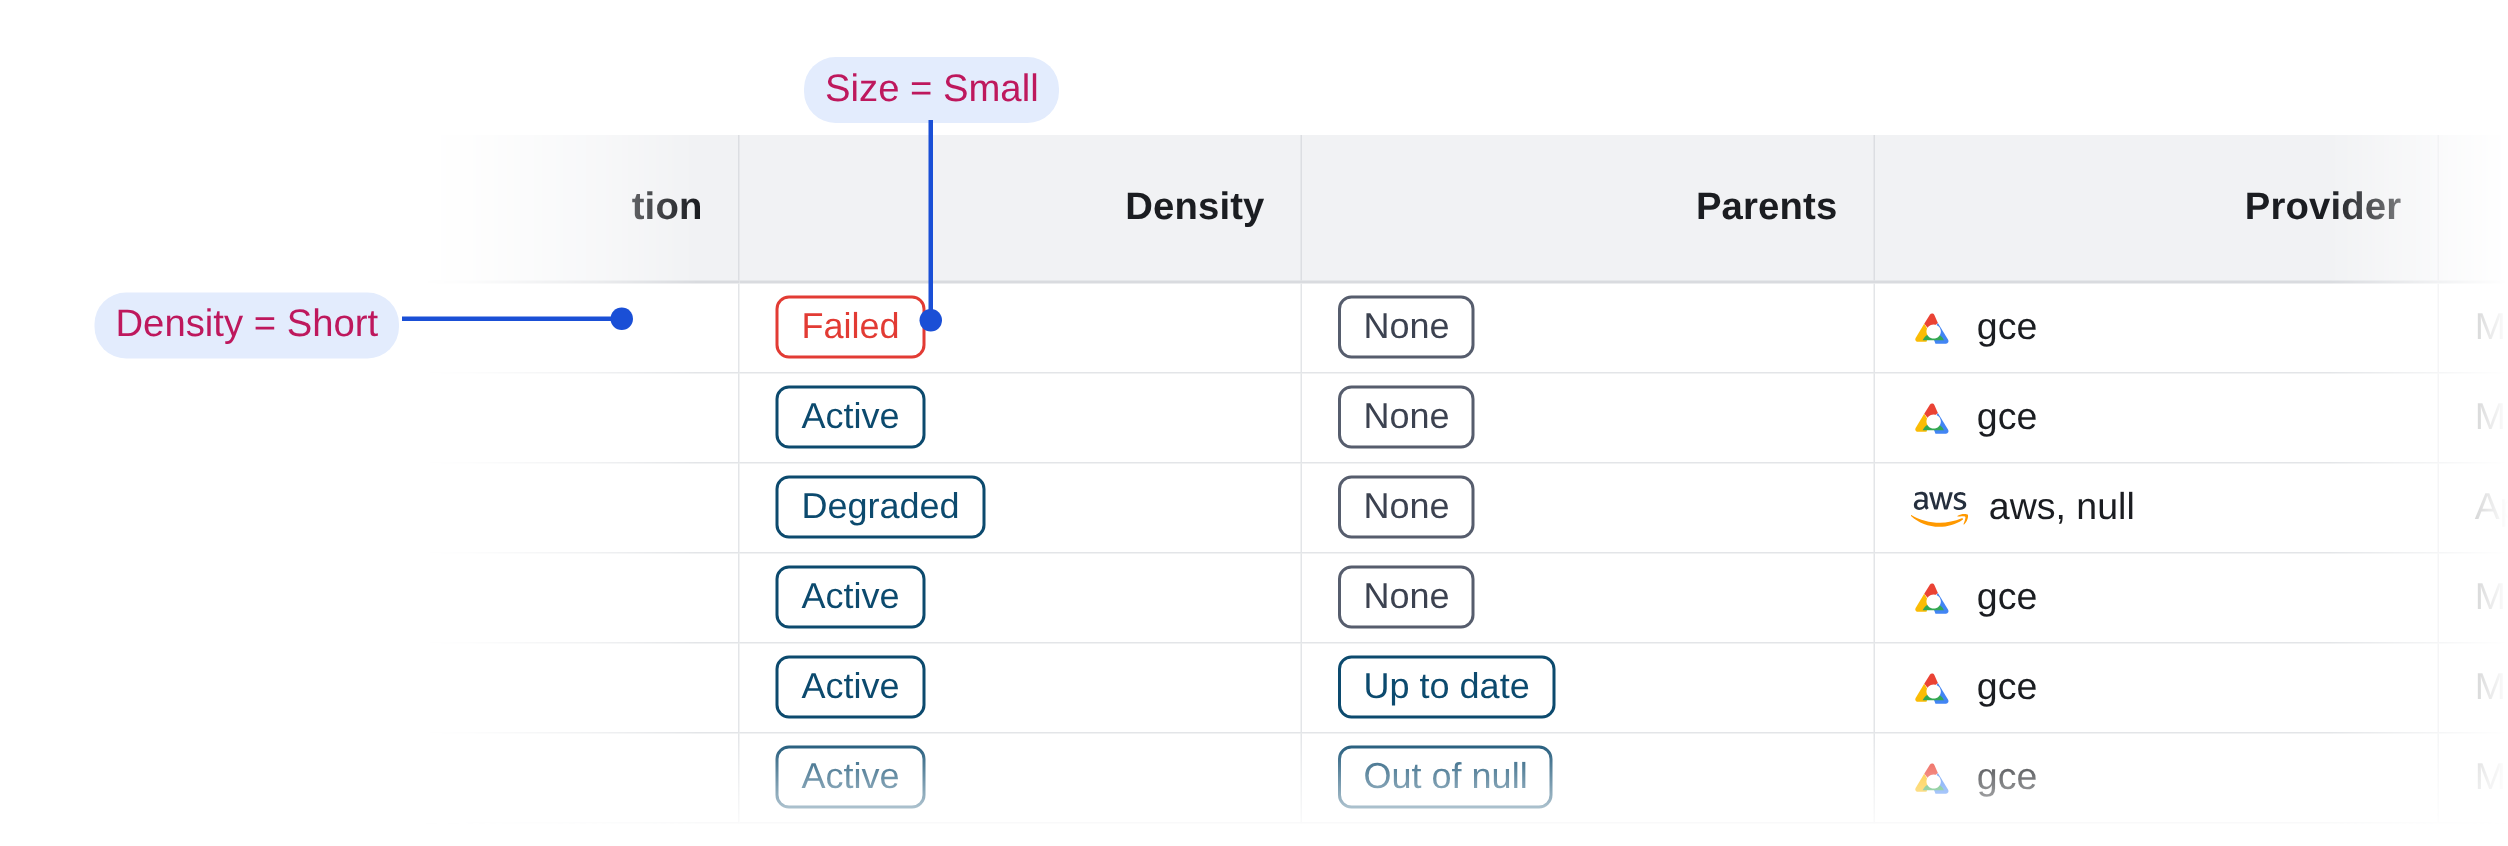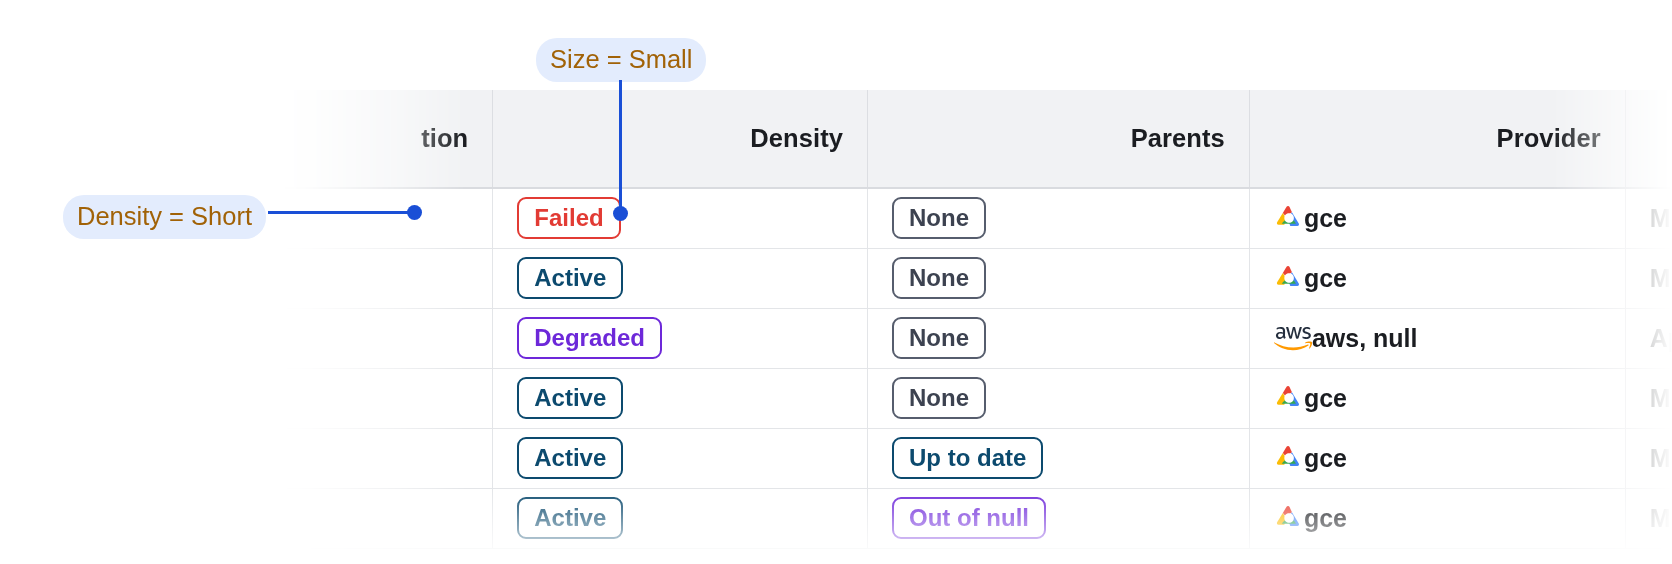--- a/index.html
+++ b/index.html
@@ -47,21 +47,21 @@
     border-right: 1px solid #dcdee2;
     letter-spacing: .1px;
     text-align: right;
   }
   table.grid thead th:last-child { border-right: none; }
   table.grid tbody td {
     height: 60px;
     border-bottom: 1.5px solid #e3e5e8;
     border-right: 1px solid #e3e5e8;
     background: #fff;
-    font-weight: 700;
+    font-weight: 400;
   }
   table.grid tbody td:last-child { border-right: none; }
 
   
   .c-desc { width: 180px; }
   .c-status { width: 317px; }
   .c-parents { width: 323px; }
   .c-provider { width: 318px; }
   .c-last { width: 300px; }
 
@@ -74,38 +74,38 @@
     padding: 0 15px;
     border: 2px solid currentColor;
     border-radius: 9px;
     font-size: 24px;
     line-height: 1;
     background: #fff;
     white-space: nowrap;
   }
   .badge.red   { color: #e23b34; }
   .badge.green { color: #0c4a6e; }
-  .badge.orange{ color: #6d28d9; }
+  .badge.orange{ color: #0c4a6e; }
   .badge.slate { color: #3c4250; border-color:#565d6d; }
 
   
-  .prov { display:flex; align-items:flex-start; }
+  .prov { display:flex; align-items:flex-end; gap: 14px; }
   .prov .label { font-size: 25px; color:#1b1d21; }
   .gcp-ico { width: 30px; height: 26px; flex: none; display:block; }
   .aws-ico { width: 38px; height: 28px; flex:none; display:block; }
 
   
   .lu { white-space: nowrap; font-size:25px; }
   .lu .dim { color: #9aa0a8; }
 
   
   .anno-chip {
     position: absolute;
     background: #e3ecfd;
-    color: #a16207;
+    color: #be185d;
     font-size: 25.5px;
     border-radius: 21px;
     padding: 7px 14px 9px 14px;
     white-space: nowrap;
     line-height: 1.1;
   }
   .anno-line { position: absolute; background: #1a4fd6; }
   .anno-dot {
     position: absolute;
     width: 15px; height: 15px;

